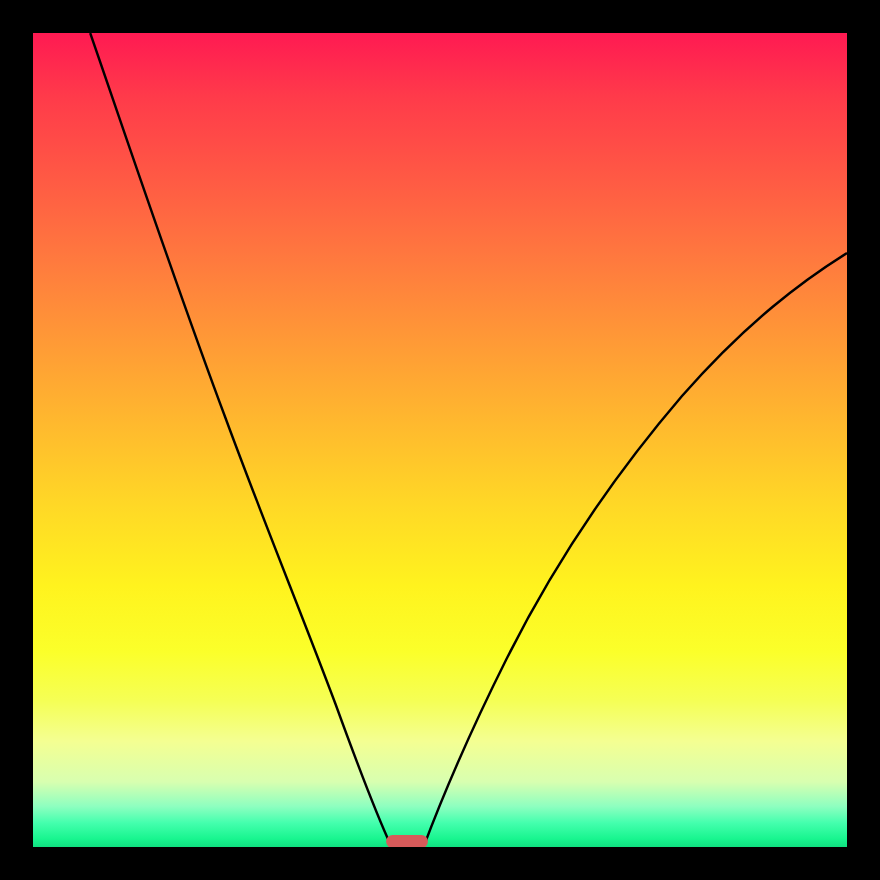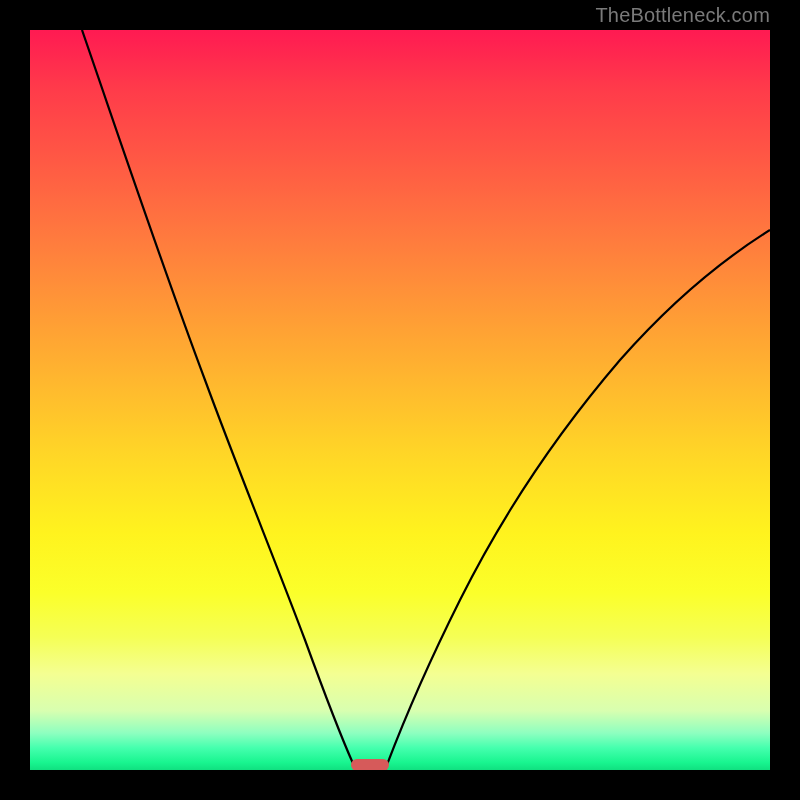--- a/index.html
+++ b/index.html
@@ -85,14 +85,13 @@
            C 90 110, 130 230, 175 350
            C 210 445, 245 530, 275 610
            C 295 665, 312 710, 326 740"></path>
       <path class="curve-path" d="M 355 740
            C 370 700, 395 640, 430 570
            C 475 480, 530 400, 590 330
            C 650 262, 700 225, 740 200"></path>
       <rect class="marker" x="321" y="729" width="38" height="12" rx="6" ry="6"></rect>
     </svg>
   </div>
-  <div class="watermark">TheBottleneck.com</div>
 </div>
 
 </body></html>

